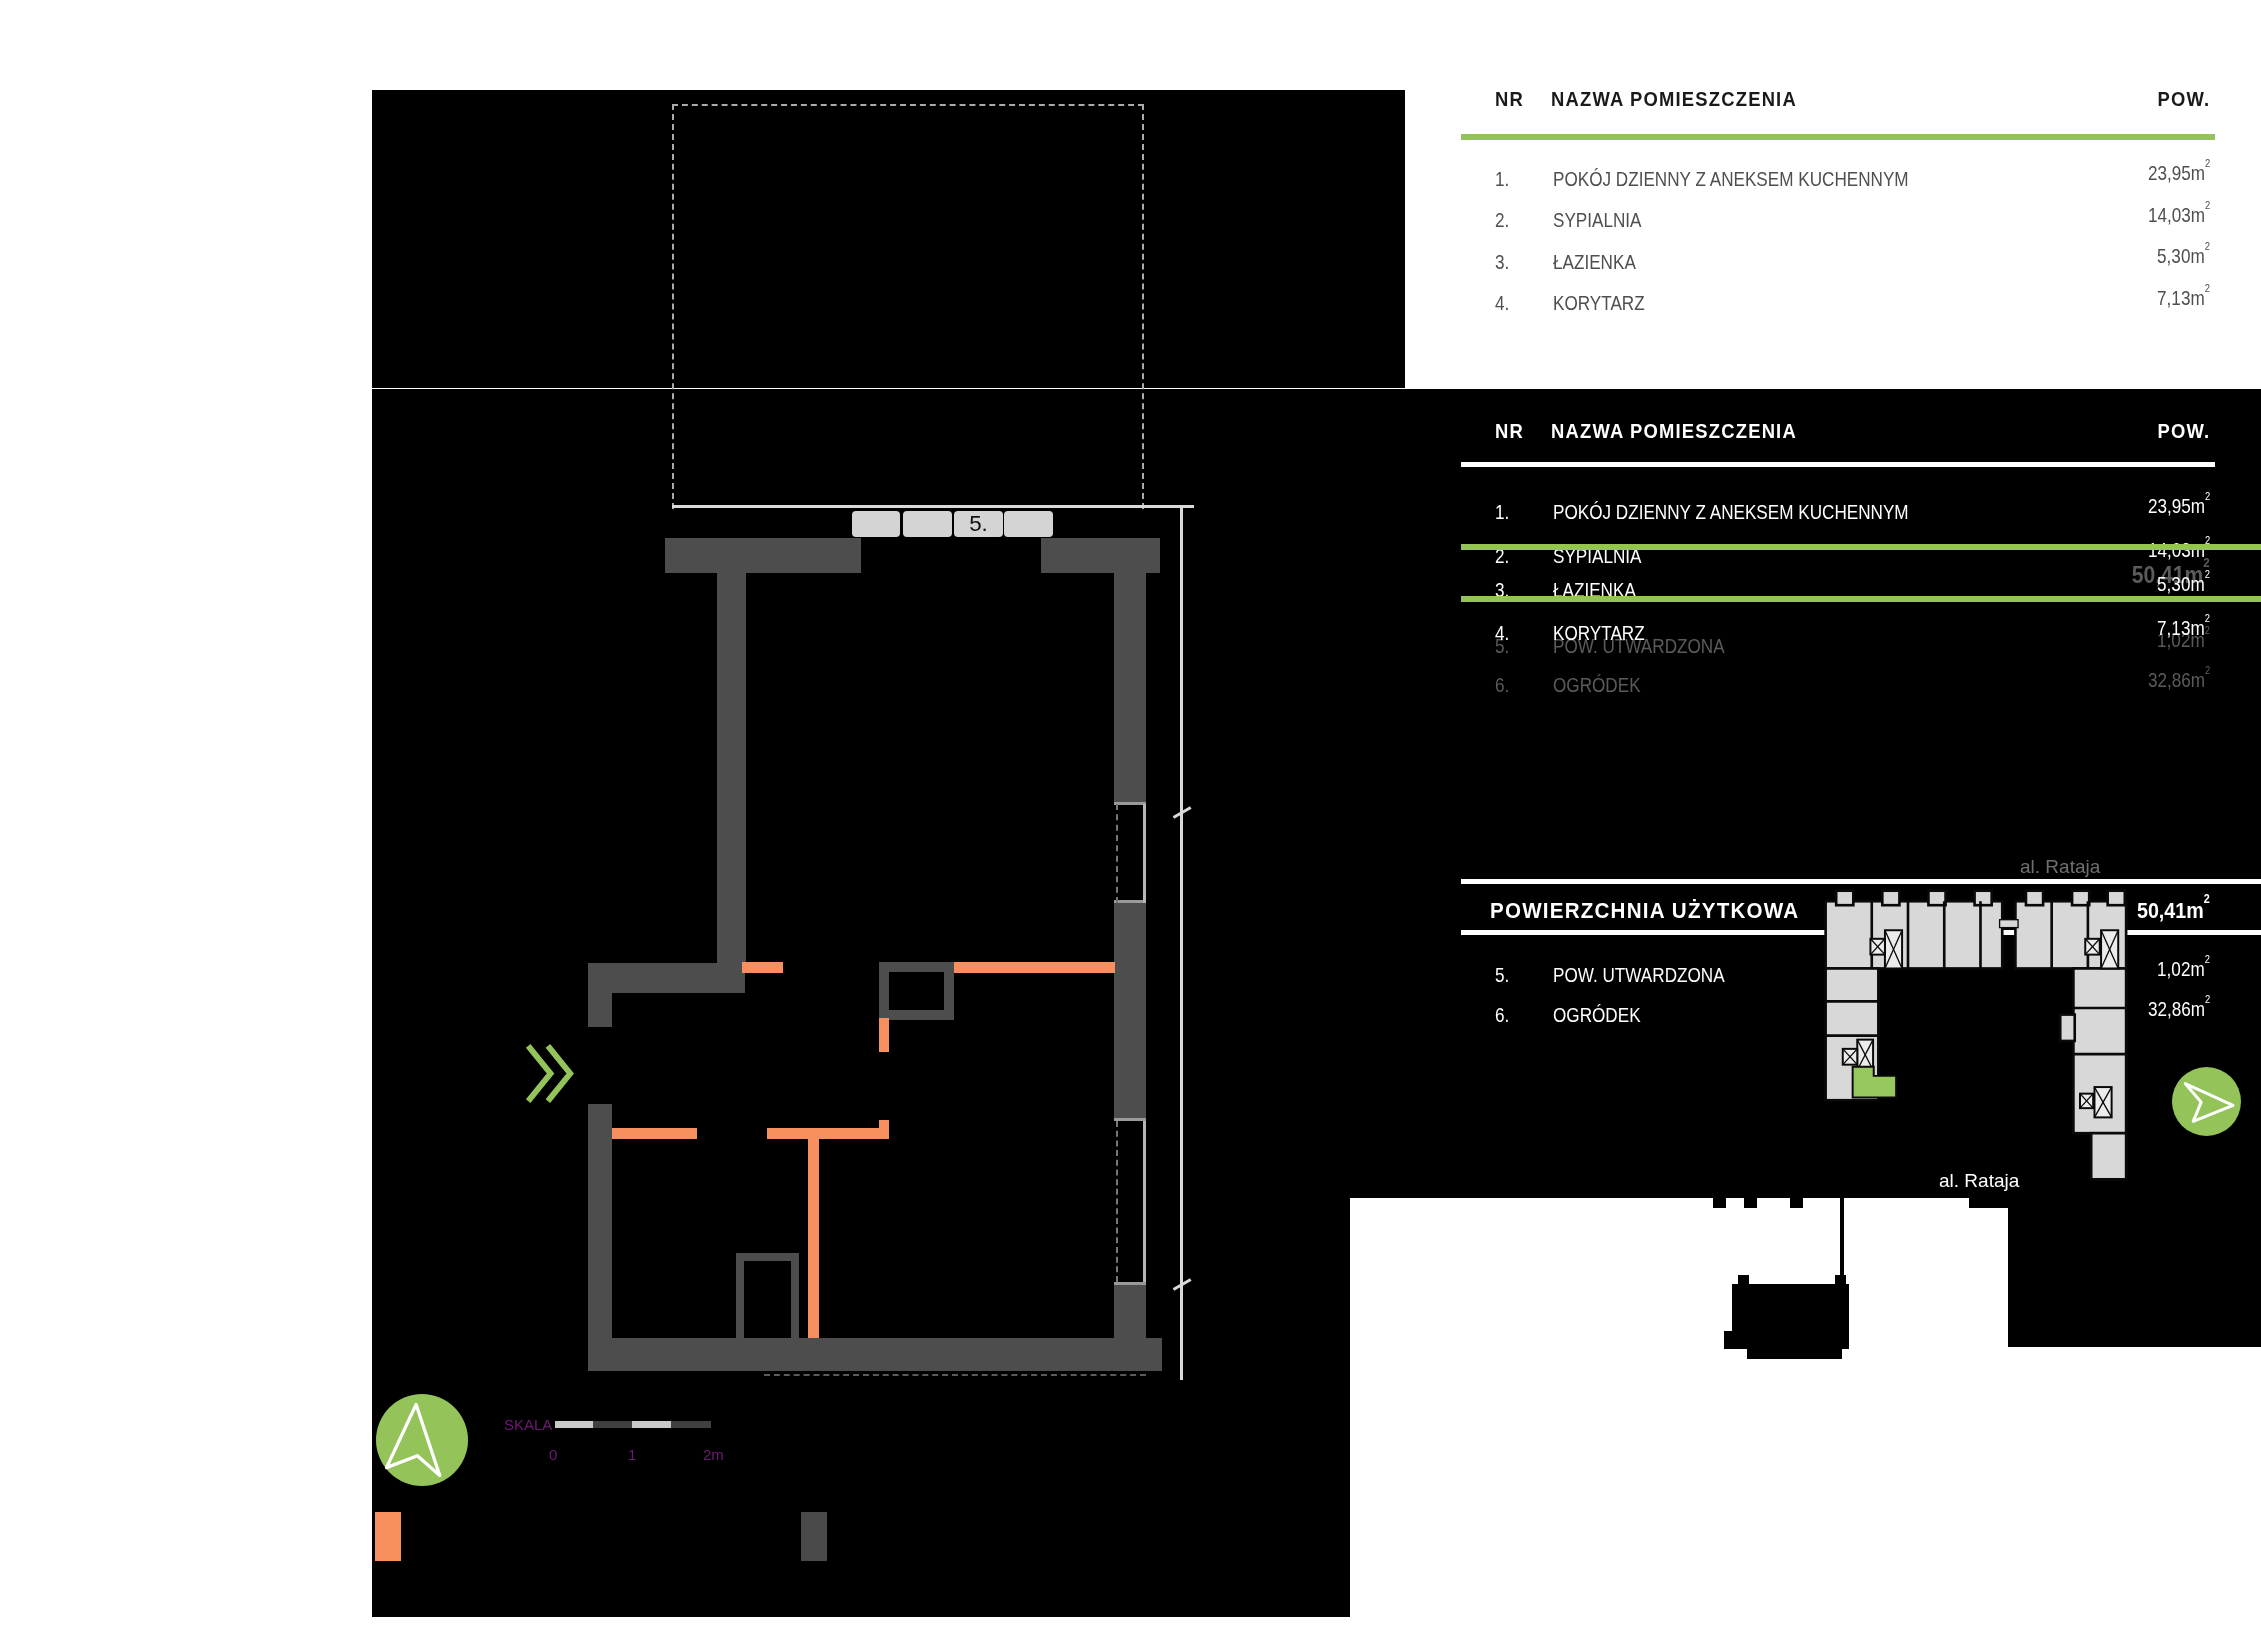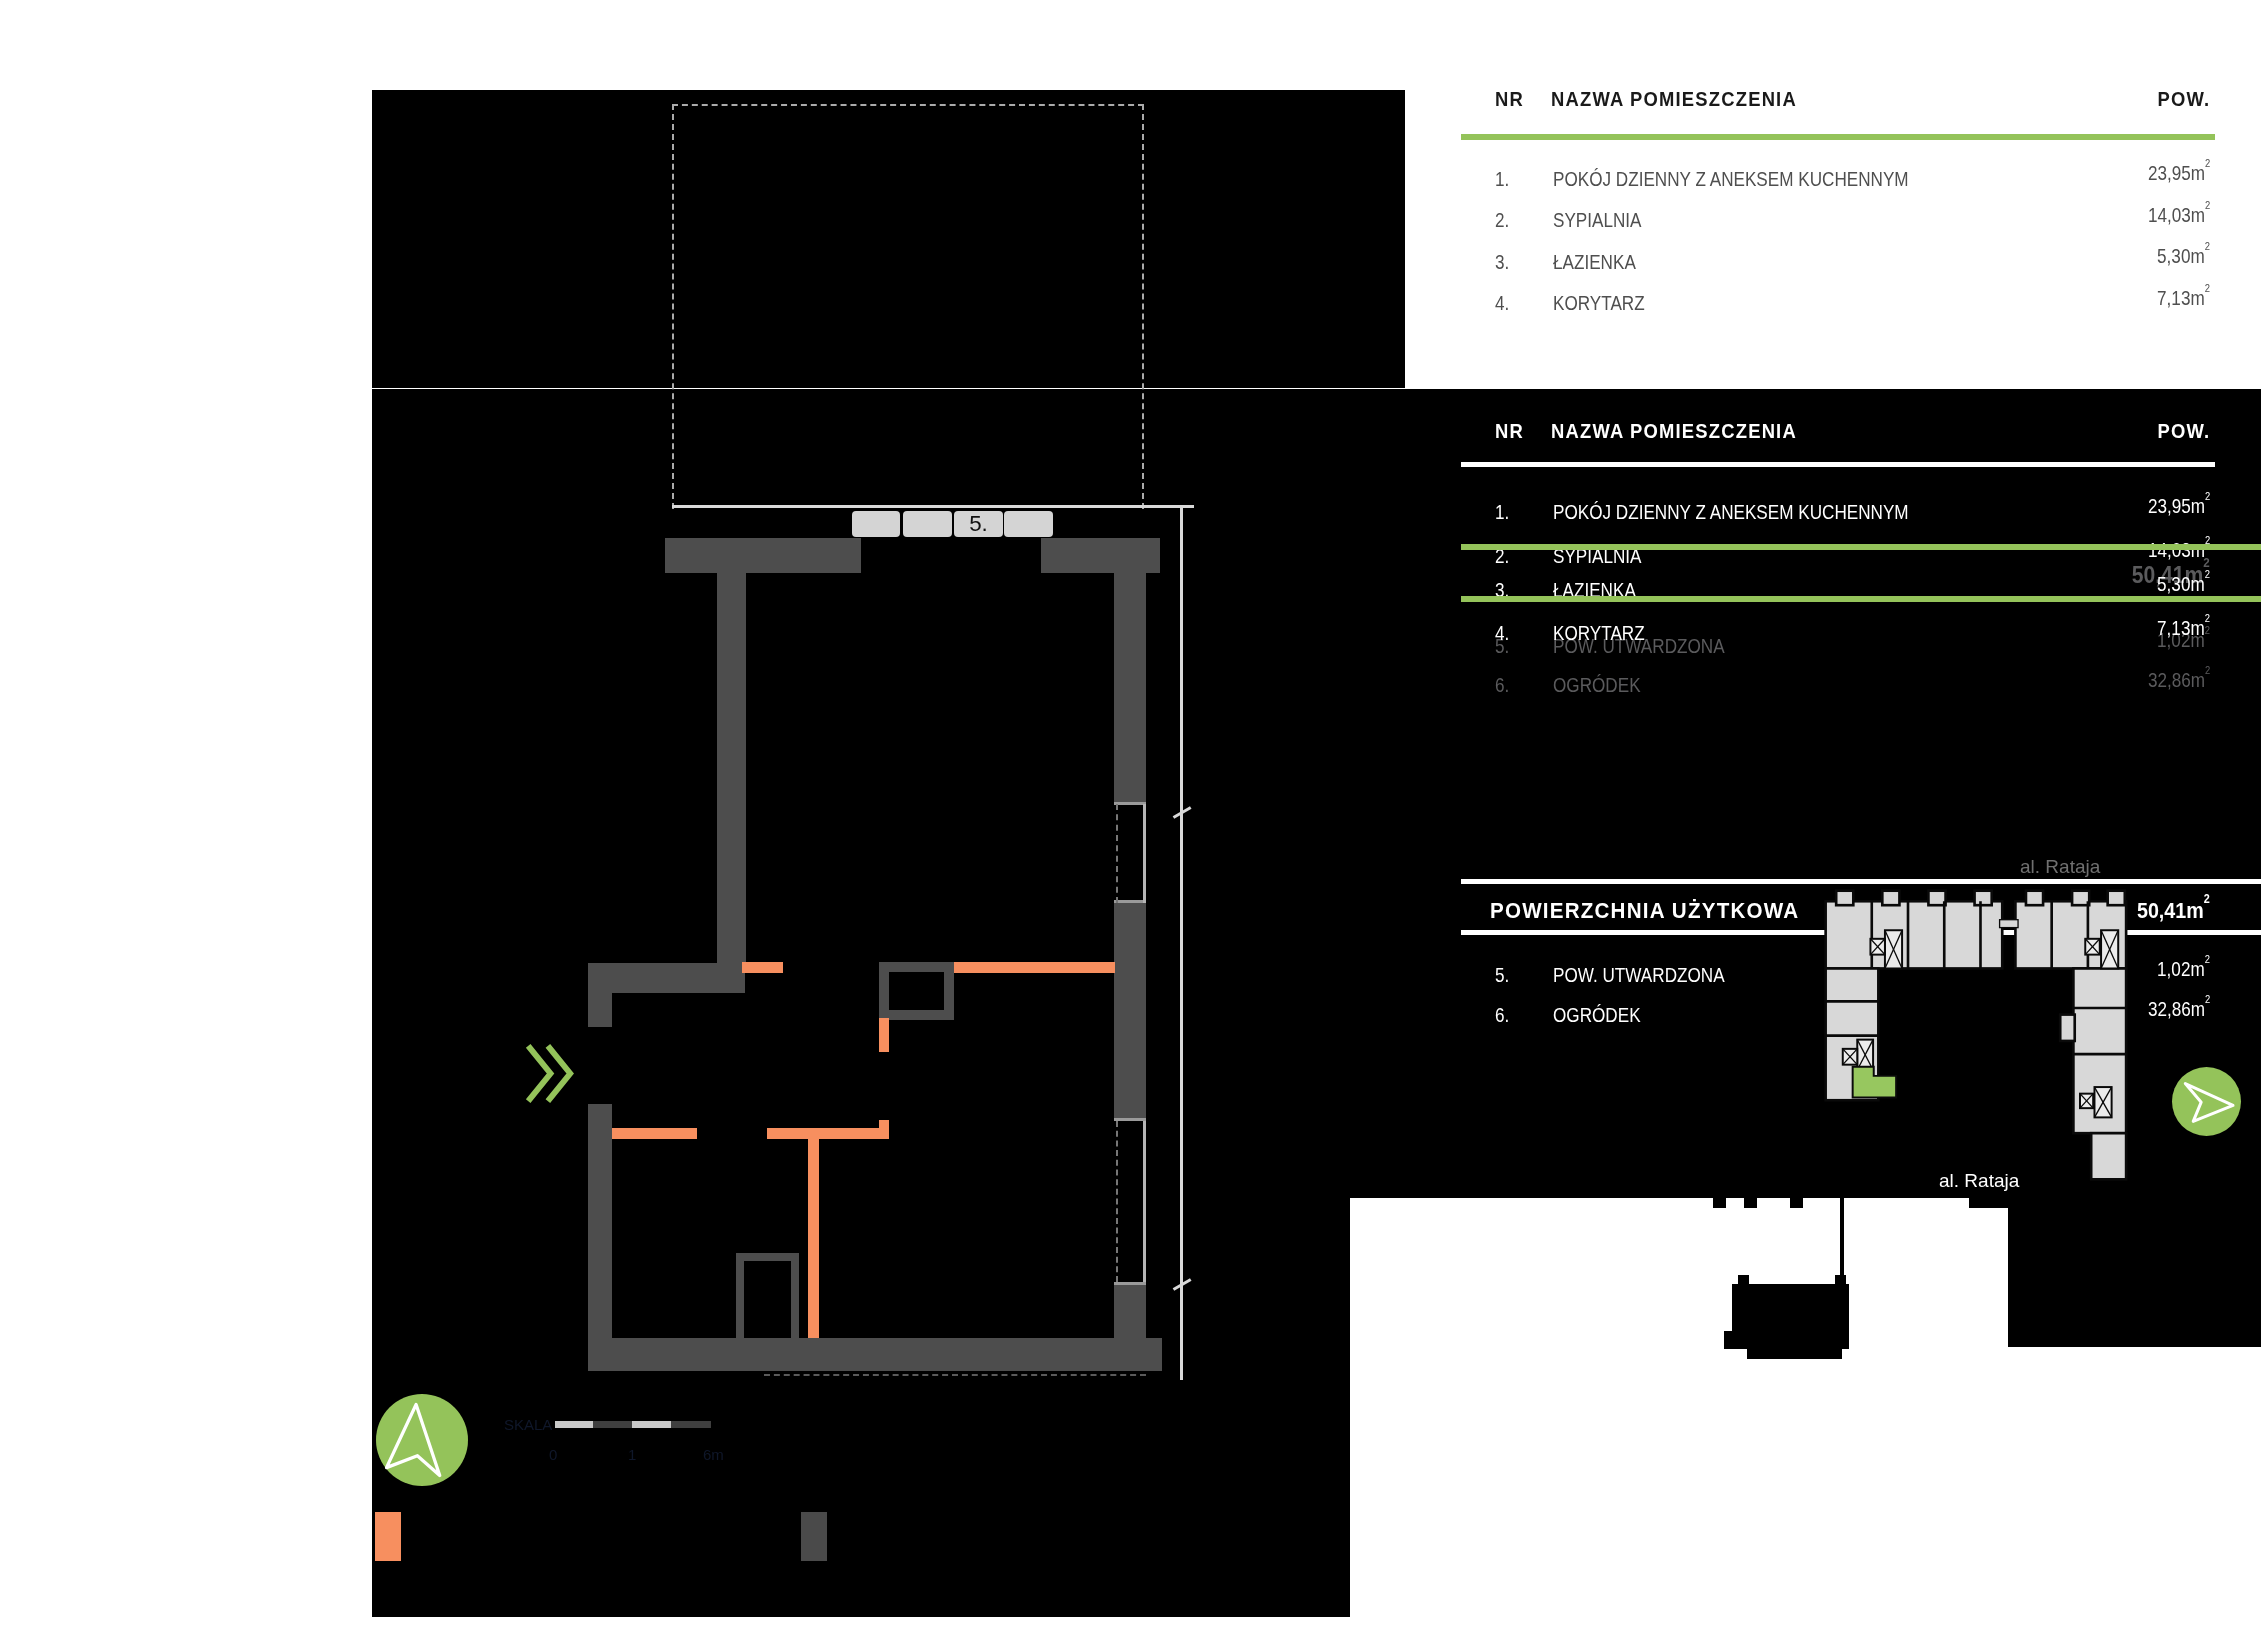--- a/index.html
+++ b/index.html
@@ -18,21 +18,21 @@
   .rval{transform-origin:right center;text-align:right;}
   .g1{color:#4F4F4F;}
   .wt{color:#FFFFFF;}
   .gy{color:#5B5B5D;}
   .tot{font-weight:bold;font-size:24px;color:#5B5B5D;white-space:nowrap;transform:scaleX(.88);transform-origin:right center;text-align:right;}
   .tot.w{color:#fff;font-size:22.4px;}
   .stitle{font-weight:bold;font-size:22.4px;letter-spacing:1.3px;color:#fff;transform:scaleX(.92);transform-origin:left center;white-space:nowrap;}
   sup{font-size:0.55em;position:relative;top:-0.5em;}
   .street{font-size:19px;white-space:nowrap;}
   .dim{background:#D9D9D9;}
-  .small-lbl{font-size:15px;color:#0f172a;}
+  .small-lbl{font-size:15px;color:#701a75;}
   svg{display:block;overflow:visible;}
 </style>
 </head>
 <body>
 
 <div class="abs blk" style="left:372px;top:90px;width:1033px;height:298px;"></div>
 <div class="abs blk" style="left:372px;top:389px;width:1889px;height:809px;"></div>
 <div class="abs blk" style="left:372px;top:1197px;width:978px;height:420px;"></div>
 <div class="abs blk" style="left:2008px;top:1197px;width:253px;height:150px;"></div>
 
@@ -94,21 +94,21 @@
   <polygon points="61,16 97,124 63,94 16,112" fill="none" stroke="#fff" stroke-width="5" stroke-linejoin="round"></polygon>
 </svg>
 
 <span class="abs small-lbl" style="left:504px;top:1416px;">SKALA</span>
 <div class="abs" style="left:555px;top:1421px;width:39px;height:7.2px;background:#C9C9C9;"></div>
 <div class="abs" style="left:593px;top:1421px;width:39px;height:7.2px;background:#3F3F3F;"></div>
 <div class="abs" style="left:632px;top:1421px;width:39px;height:7.2px;background:#C9C9C9;"></div>
 <div class="abs" style="left:671px;top:1421px;width:40px;height:7.2px;background:#3F3F3F;"></div>
 <span class="abs small-lbl" style="left:549px;top:1446px;">0</span>
 <span class="abs small-lbl" style="left:628px;top:1446px;">1</span>
-<span class="abs small-lbl" style="left:703px;top:1446px;">6m</span>
+<span class="abs small-lbl" style="left:703px;top:1446px;">2m</span>
 
 <div class="abs orange" style="left:375px;top:1512px;width:26px;height:49px;"></div>
 <div class="abs" style="left:801px;top:1512px;width:26px;height:49px;background:#4A4A4A;"></div>
 
 <span class="abs hdr" style="left:1495px;top:88px;">NR</span>
 <span class="abs hdr" style="left:1551px;top:88px;">NAZWA POMIESZCZENIA</span>
 <span class="abs hdr right" style="right:51px;top:88px;">POW.</span>
 <div class="abs green-line" style="left:1461px;top:134px;width:754px;"></div>
 
 <span class="abs rnum g1" style="left:1495px;top:168px;">1.</span>

